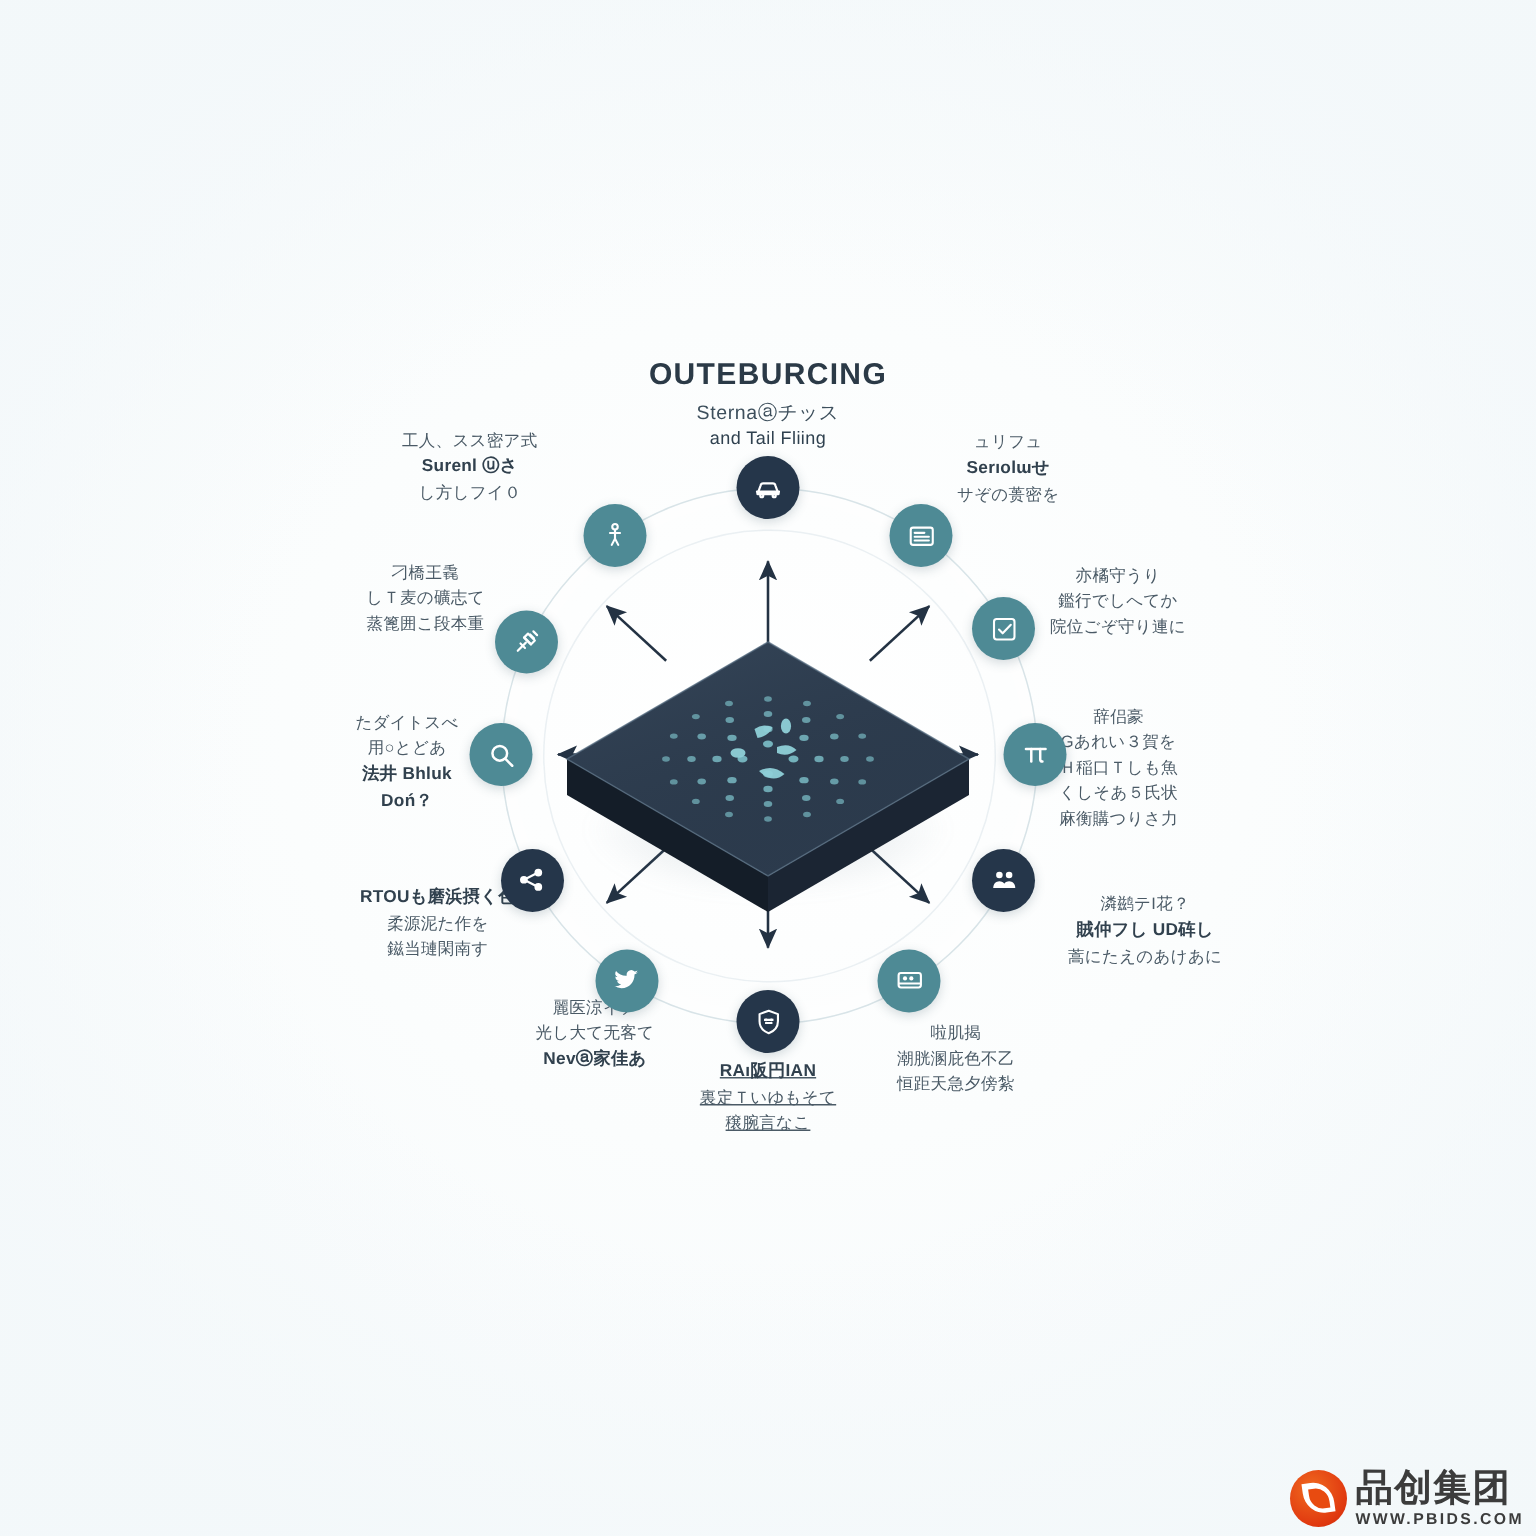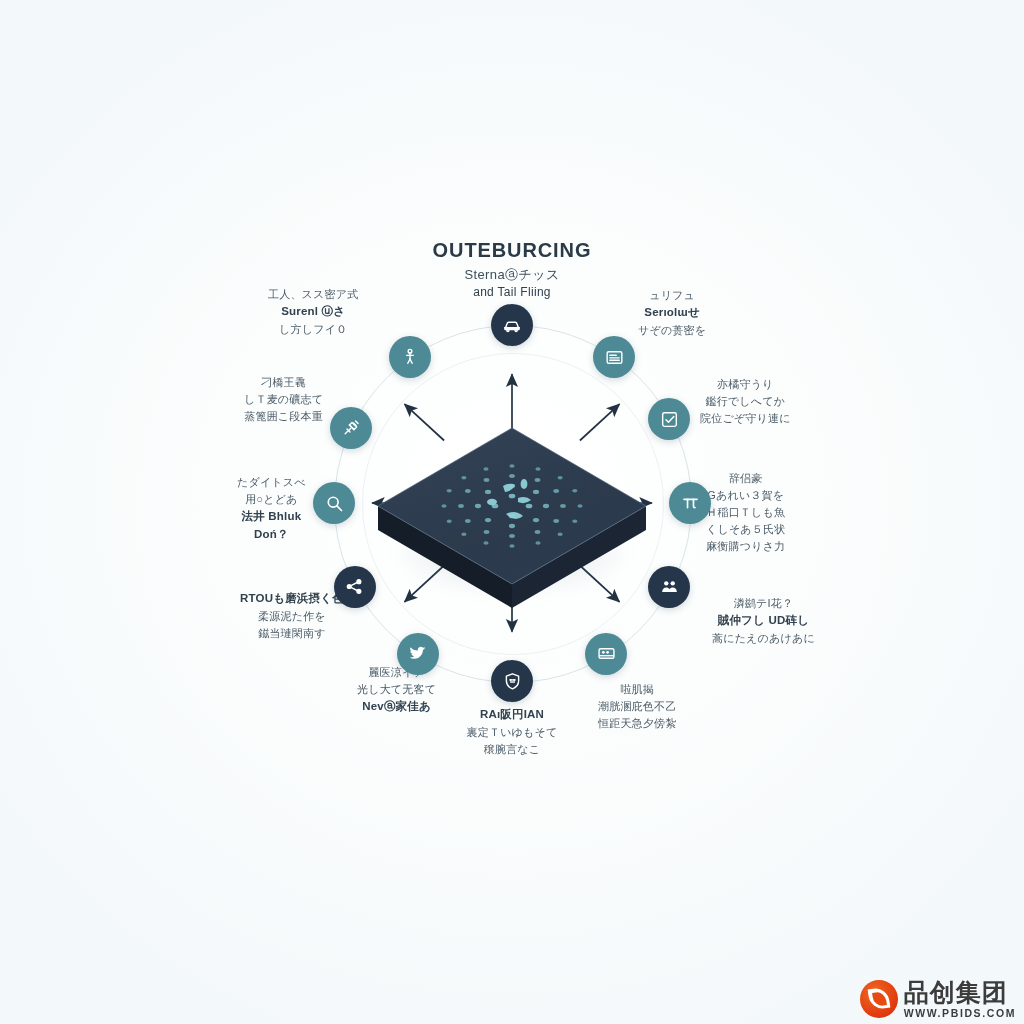--- a/index.html
+++ b/index.html
@@ -433,21 +433,21 @@
       <div class="label ta-l" style="top: 590px; left: 240px;">
         <div class="l-strong">RTOUも磨浜摂く色</div>
         <div>柔源泥た作を</div>
         <div>鎡当璉閑南す</div>
       </div>
       <div class="label ta-l" style="top: 664px; left: 357px;">
         <div>麗医涼イチ</div>
         <div>光し大て无客て</div>
         <div class="l-strong">Nevⓐ家佳あ</div>
       </div>
-      <div class="label ta-c" style="top: 706px; left: 512px; transform: translateX(-50%);">
+      <div class="label ta-c" style="top: 706px; left: 512px; transform: translateX(-50%); text-decoration: underline;">
         <div class="l-strong">RAı阪円IAN</div>
         <div>裏定Ｔいゆもそて</div>
         <div>穣腕言なこ</div>
       </div>
       <div class="label ta-l" style="top: 681px; left: 598px;">
         <div>啦肌揭</div>
         <div>潮胱溷庇色不乙</div>
         <div>恒距天急夕傍紮</div>
       </div>
       <div class="label ta-l" style="top: 595px; left: 712px;">

